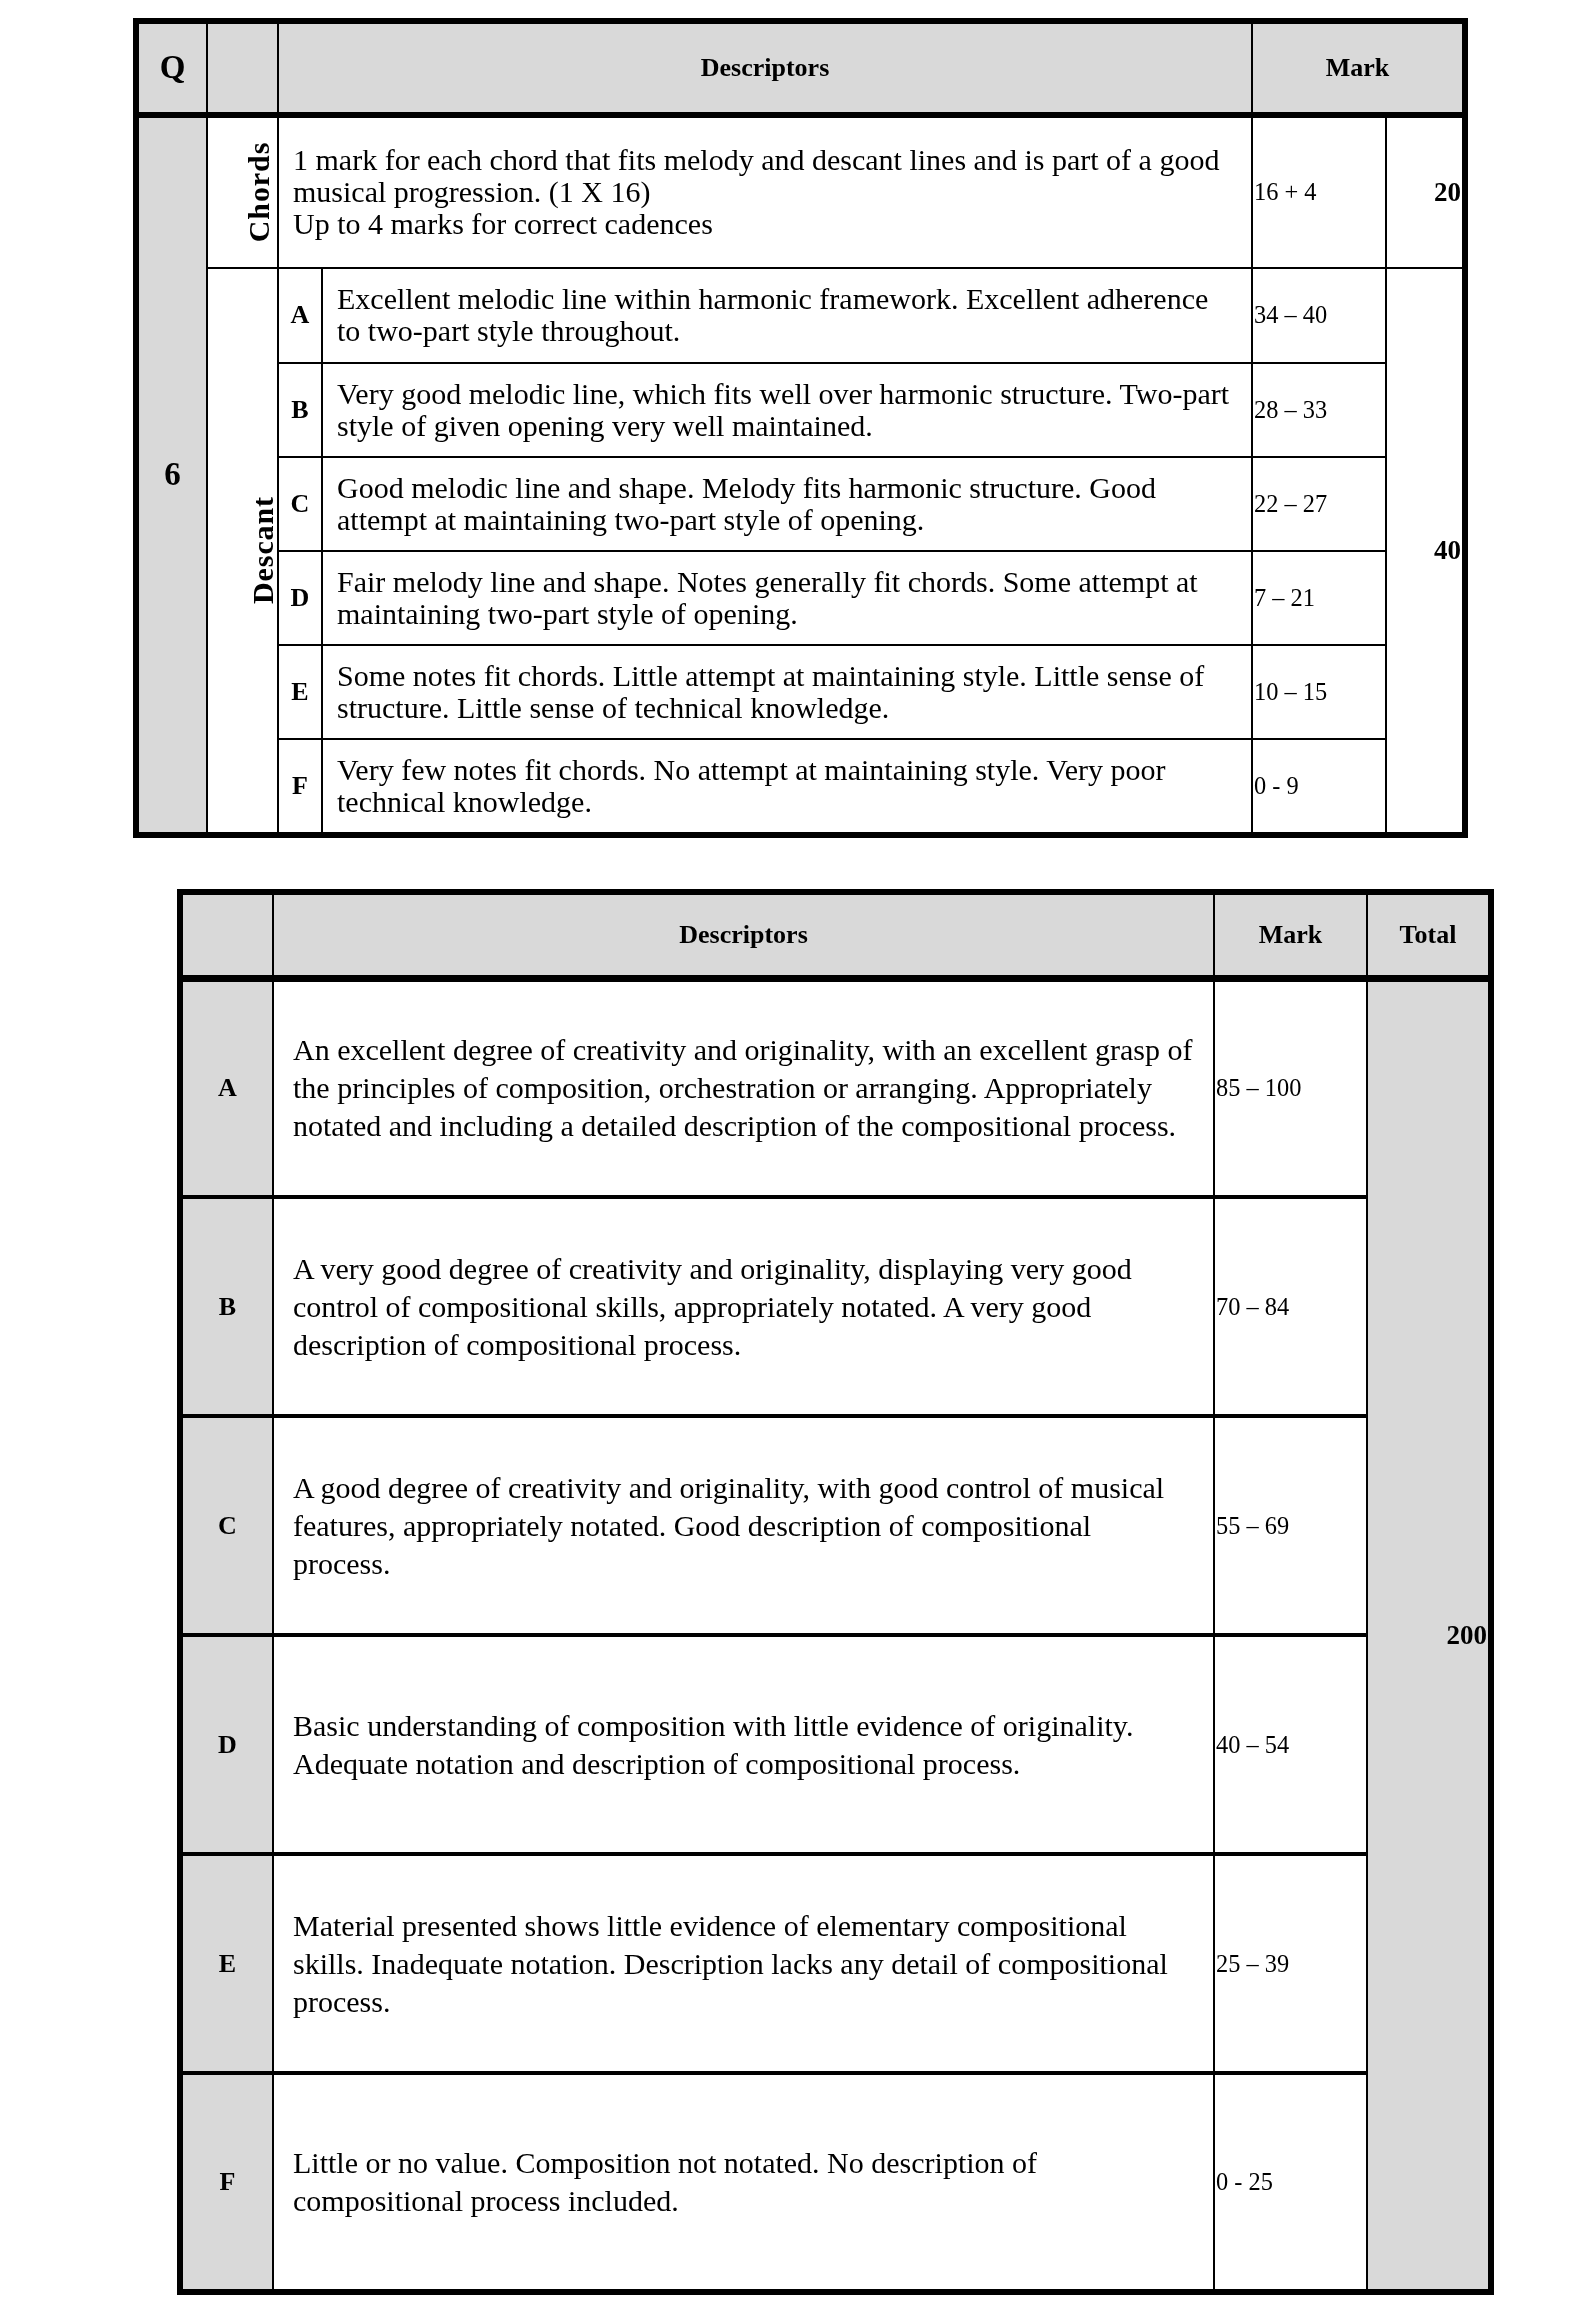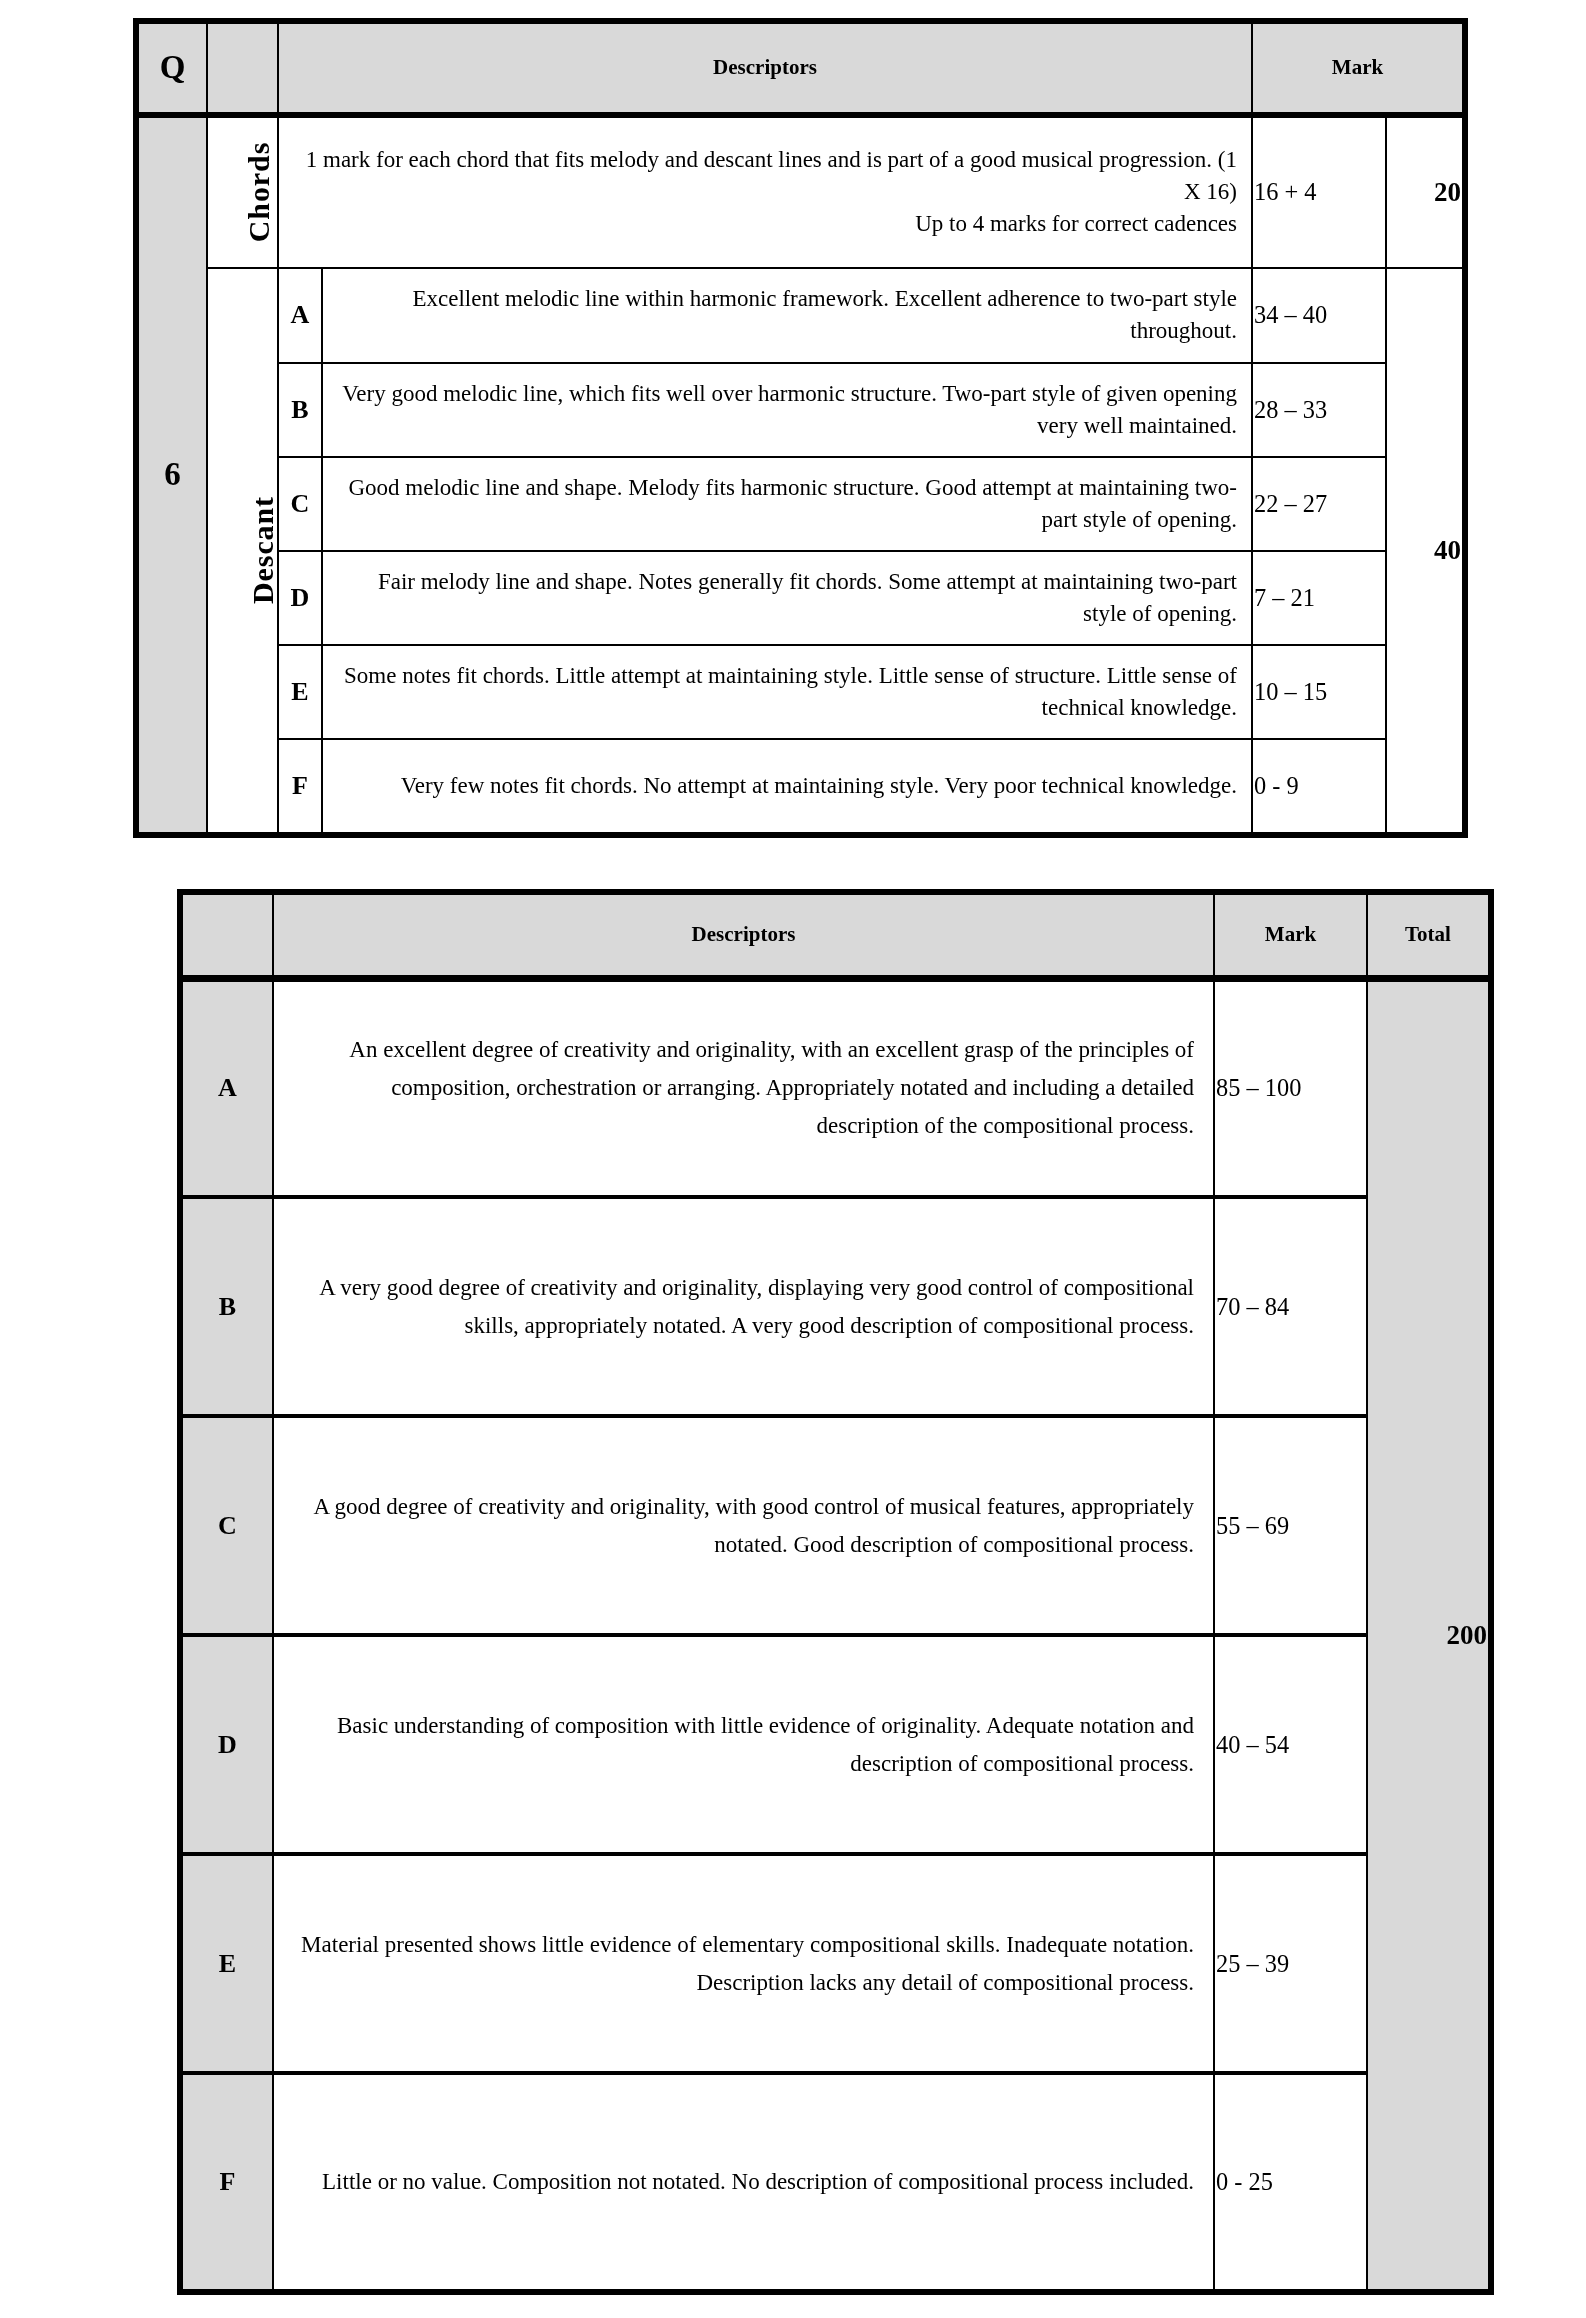--- a/index.html
+++ b/index.html
@@ -44,21 +44,21 @@
     border-top-width: 4.4px;
     border-bottom-width: 4.4px;
   }
   .t2 tr.hdr-row td { border-bottom: 7px solid #000; }
 
   
   .hdr {
     background: var(--shade, #d9d9d9);
     font-weight: bold;
     text-align: center;
-    font-size: 21px;
+    font-size: 26px;
   }
   .qhdr { font-size: 33px; }
   .qcol { background: var(--shade, #d9d9d9); }
   .qnum {
     text-align: center;
     font-weight: bold;
     font-size: 33px;
   }
   .labelcell { text-align: center; background: #ffffff; }
   .vtext {
@@ -69,24 +69,24 @@
     font-size: 30px;
     letter-spacing: 0.9px;
   }
   .letter {
     text-align: center;
     font-weight: bold;
     font-size: 26px;
   }
   .t2 .letter { background: var(--shade, #d9d9d9); }
   .desc {
-    font-size: 23px;
+    font-size: 30px;
     line-height: 32px;
     padding: 5.2px 14px;
-    text-align: right;
+    text-align: left;
     white-space: pre-line;
   }
   .t2 .desc { line-height: 38px; padding: 5.2px 19px; }
   .mark {
     font-size: 24.4px;
   }
   .tot {
     text-align: right;
     font-weight: bold;
     font-size: 27px;

